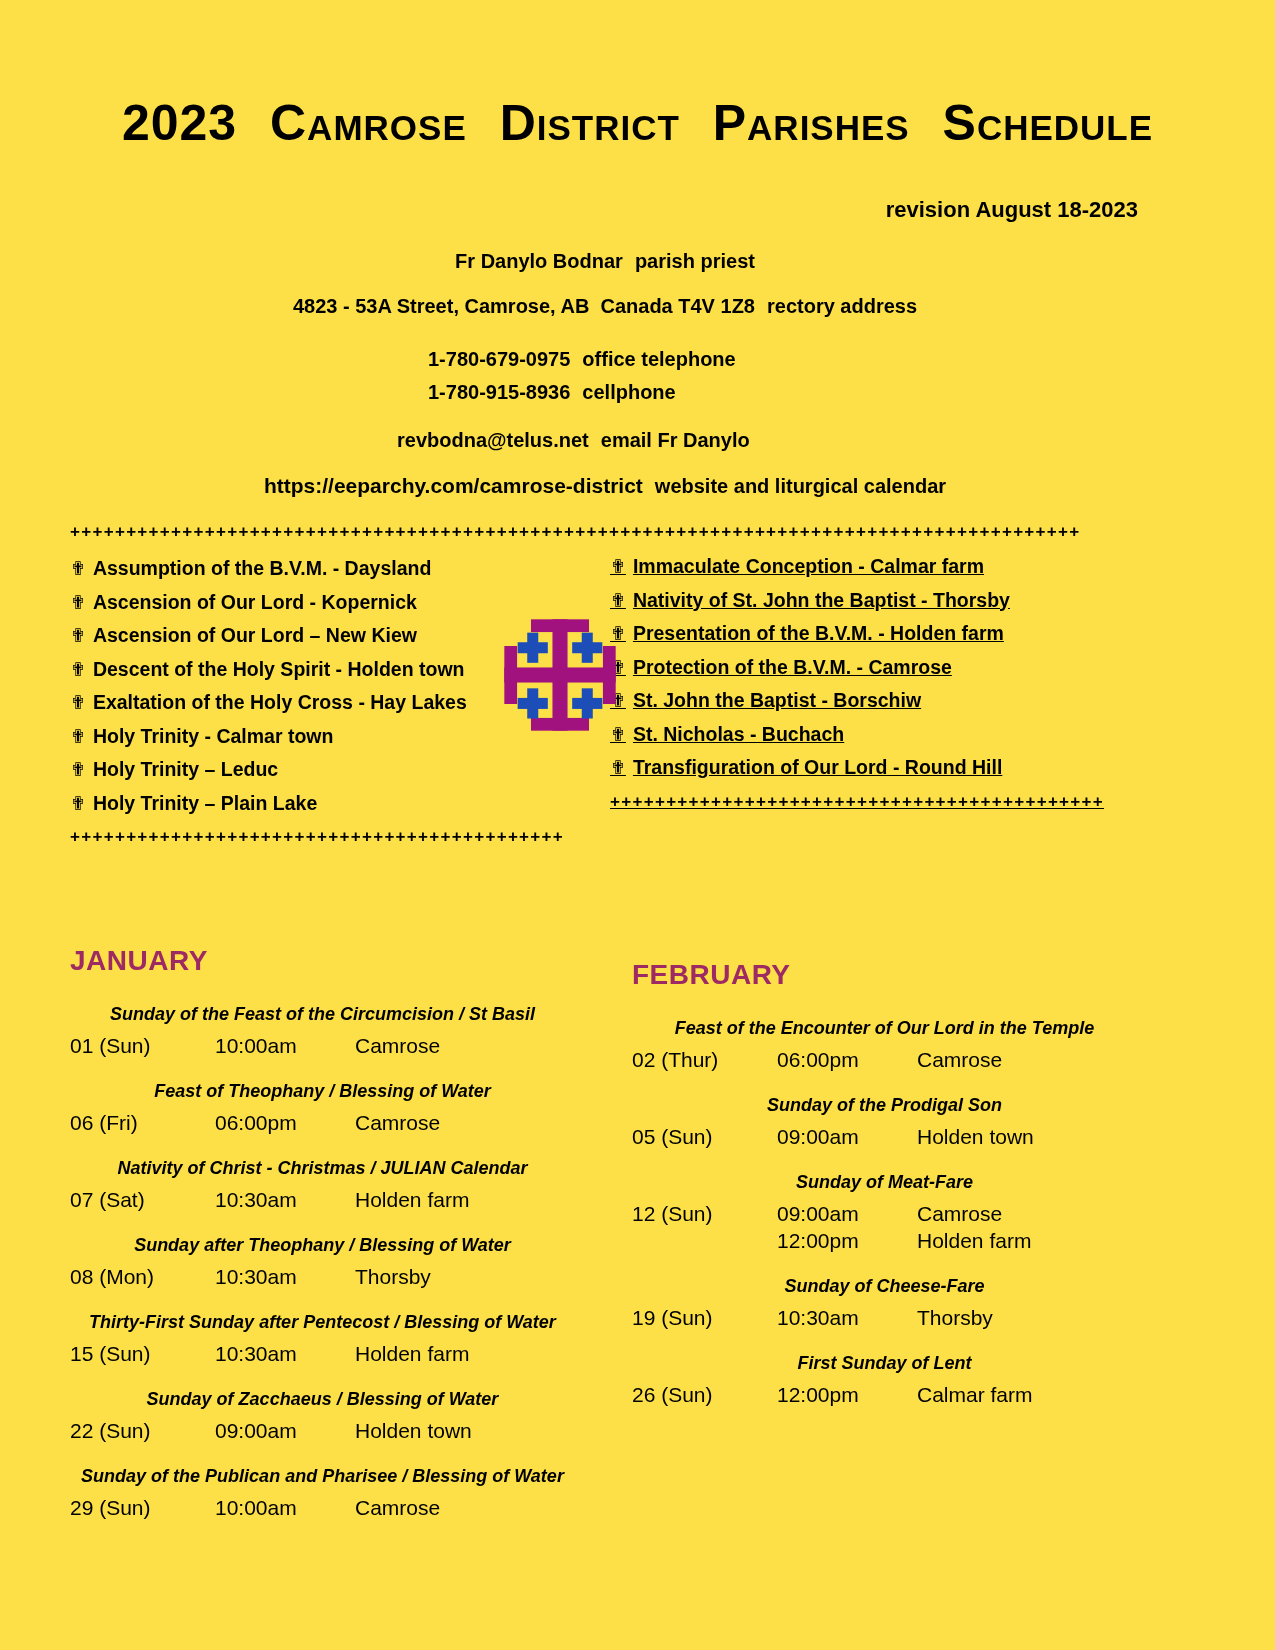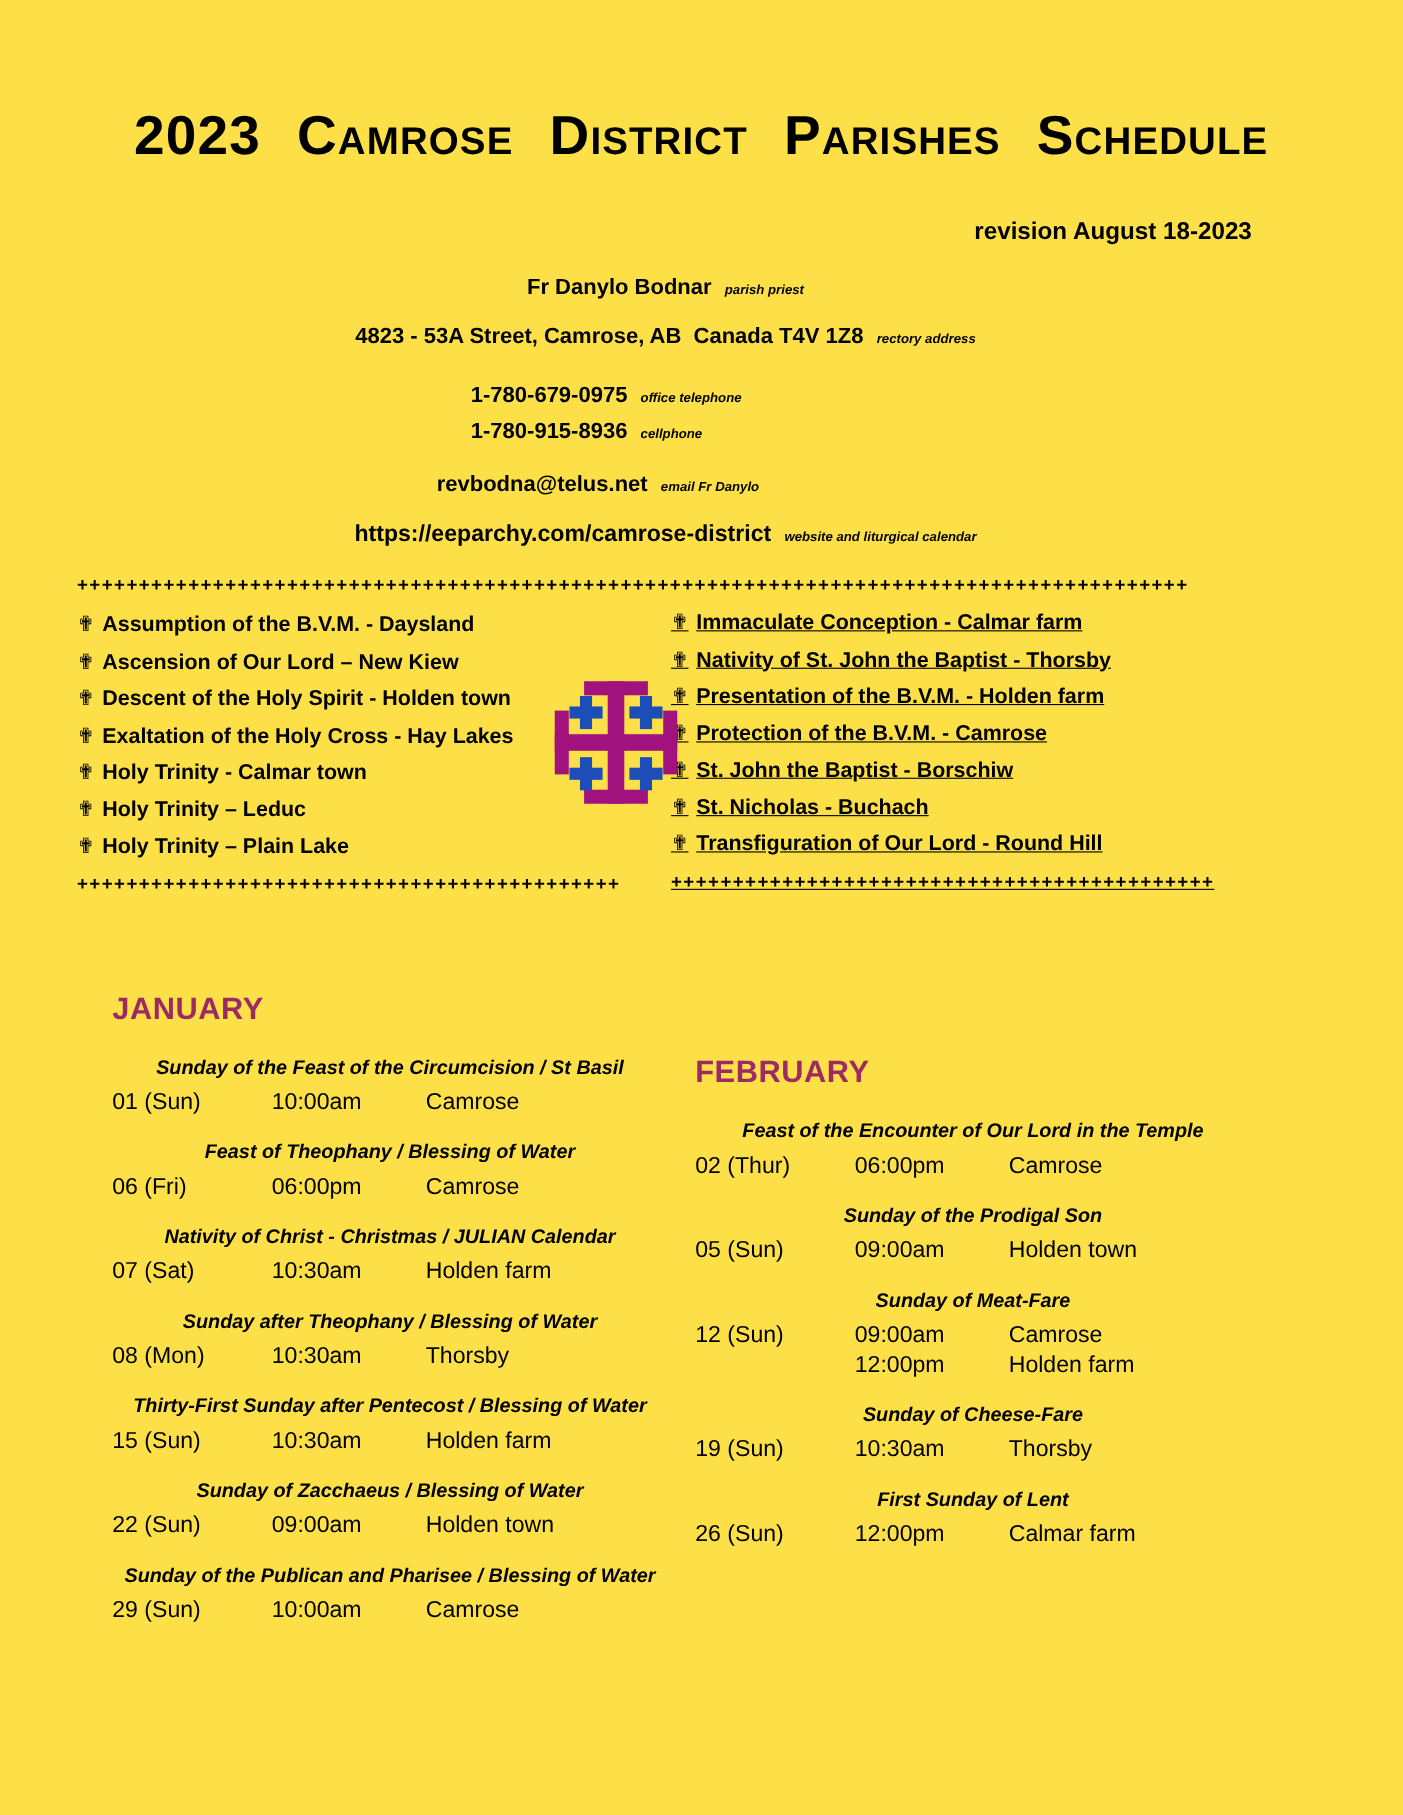--- a/index.html
+++ b/index.html
@@ -16,21 +16,21 @@
     white-space:nowrap;
   }
   .revision {
     position:absolute; top:197px; right:137px;
     font-weight:700; font-size:22px;
   }
   
   .c-line { position:absolute; white-space:nowrap; }
   .c-center { left:0; width:1210px; text-align:center; }
   .c-main { font-weight:700; font-size:20px; white-space:pre-wrap; }
-  .c-note { font-weight:700; font-style:italic; font-size:12px; margin-left:12px; }
+  .c-note { font-weight:700; font-size:20px; margin-left:12px; }
   .pos-priest  { top:250px; }
   .pos-address { top:295px; }
   .pos-phone1  { top:348px; left:428px; }
   .pos-phone2  { top:381px; left:428px; }
   .pos-email   { top:429px; left:397px; }
   .pos-website { top:474px; }
   .pos-website .c-main { font-size:21px; }
   
   .sep {
     font-weight:700; font-size:17px; letter-spacing:1.3px;
@@ -46,21 +46,21 @@
   .parish-item { white-space:nowrap; }
   .cross-glyph {
     font-family:"DejaVu Sans",sans-serif; font-weight:400; font-size:19px;
     margin-right:7px;
   }
   .col-sep { width:500px; }
   
   .jcross { position:absolute; top:617px; left:502px; width:116px; height:116px; }
   
   .month { position:absolute; width:505px; }
-  .month-jan { top:900px; left:70px;margin-left:32px; }
+  .month-jan { top:944px; left:70px; }
   .month-feb { top:958px; left:632px; }
   .month-name {
     font-size:28px; font-weight:700; letter-spacing:0.5px;
     margin:0 0 26px 0; line-height:33px;
   }
   .entry { margin-bottom:21px; }
   .feast {
     font-weight:700; font-style:italic; font-size:18px; line-height:22px;
     text-align:center; margin-bottom:7px;
   }
@@ -94,20 +94,21 @@
     <span class="c-main">revbodna@telus.net</span><span class="c-note">email Fr Danylo</span>
   </div>
   <div class="c-line c-center pos-website">
     <span class="c-main">https://eeparchy.com/camrose-district</span><span class="c-note">website and liturgical calendar</span>
   </div>
 
   <div class="sep sep-top">++++++++++++++++++++++++++++++++++++++++++++++++++++++++++++++++++++++++++++++++++++++++++</div>
 
   <div class="parish-col parish-left">
     <div class="parish-item"><span class="cross-glyph">✟</span><span>Assumption of the B.V.M. - Daysland</span></div>
+    <div class="parish-item"><span class="cross-glyph">✟</span><span>Ascension of Our Lord - Kopernick</span></div>
     <div class="parish-item"><span class="cross-glyph">✟</span><span>Ascension of Our Lord – New Kiew</span></div>
     <div class="parish-item"><span class="cross-glyph">✟</span><span>Descent of the Holy Spirit - Holden town</span></div>
     <div class="parish-item"><span class="cross-glyph">✟</span><span>Exaltation of the Holy Cross - Hay Lakes</span></div>
     <div class="parish-item"><span class="cross-glyph">✟</span><span>Holy Trinity - Calmar town</span></div>
     <div class="parish-item"><span class="cross-glyph">✟</span><span>Holy Trinity – Leduc</span></div>
     <div class="parish-item"><span class="cross-glyph">✟</span><span>Holy Trinity – Plain Lake</span></div>
     <div class="sep col-sep">++++++++++++++++++++++++++++++++++++++++++++</div>
   </div>
 
   <div class="parish-col parish-right">

